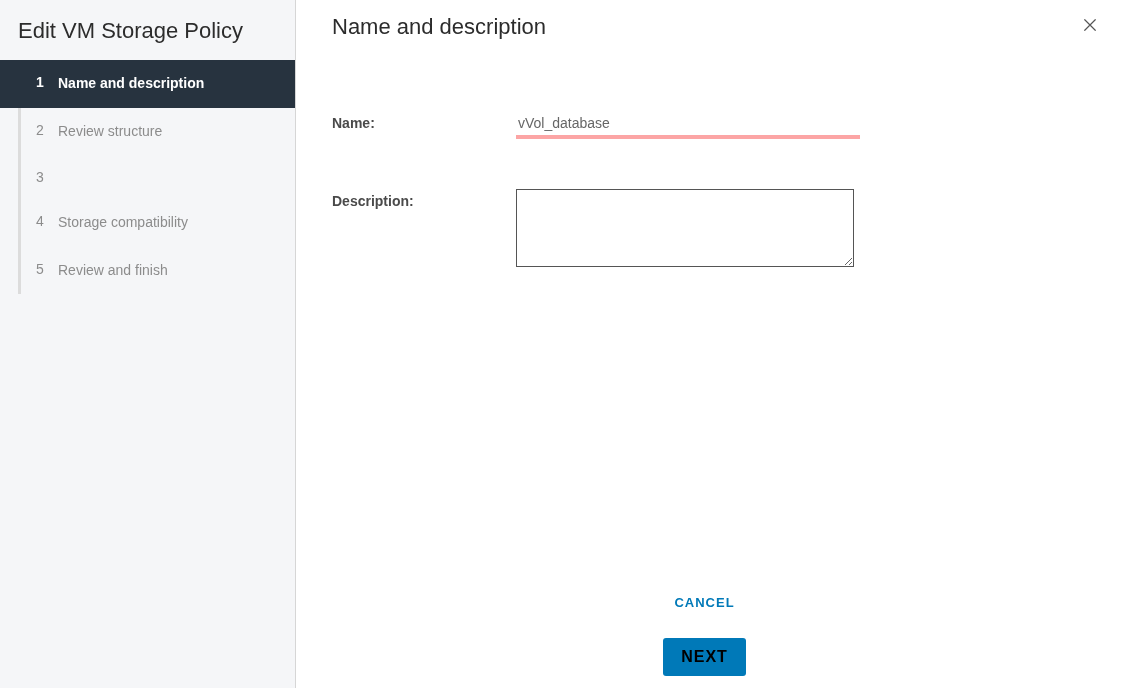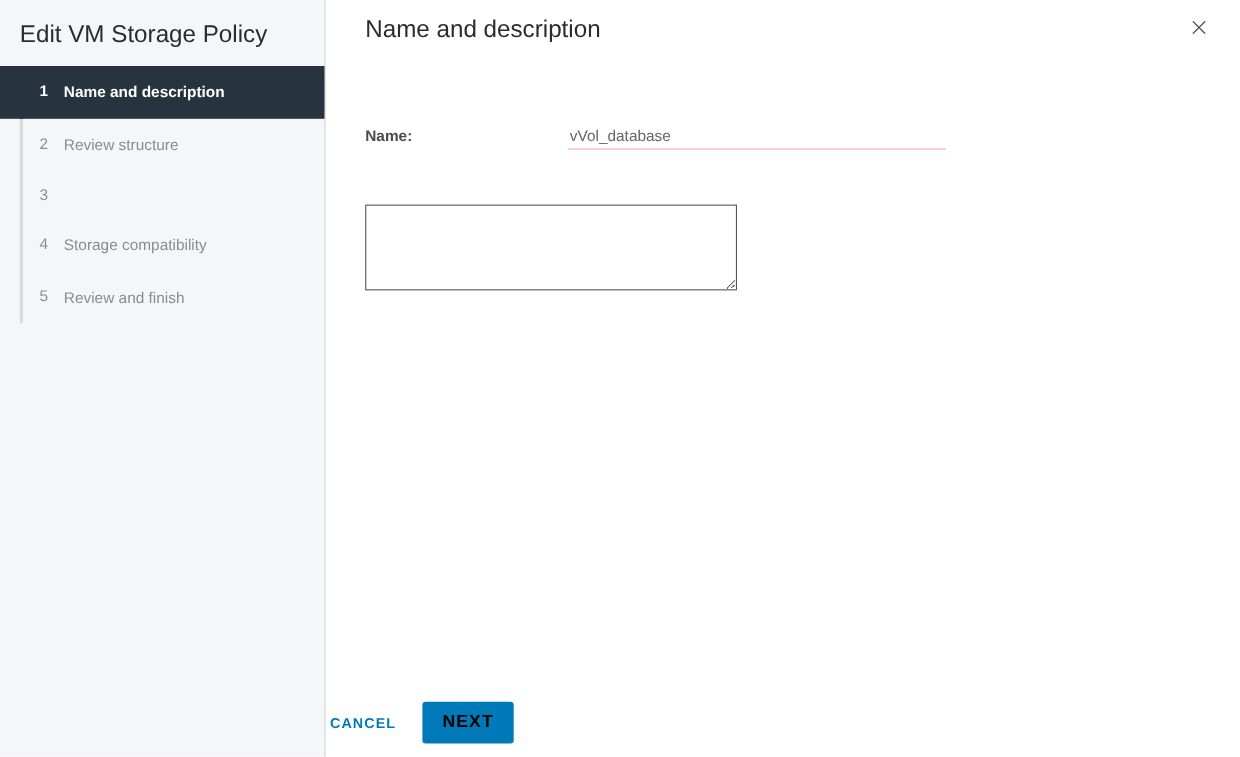--- a/index.html
+++ b/index.html
@@ -110,21 +110,21 @@
     .form-label {
       width: 184px;
       font-size: 14px;
       color: #4a4a4a;
       font-weight: 600;
       padding-top: 4px;
     }
     .name-input {
       width: 344px;
       border: none;
-      border-bottom: 1px solid #fca5a5;
+      border-bottom: 4px solid #fca5a5;
       font-size: 14px;
       padding: 4px 2px;
       color: #666666;
       outline: none;
       background: transparent;
     }
     .desc-textarea {
       width: 338px;
       height: 78px;
       border: 1px solid #555555;
@@ -133,20 +133,21 @@
       color: #333;
       font-family: inherit;
       resize: both;
     }
     .footer {
       display: flex;
       justify-content: flex-start;
       align-items: center;
       padding: 12px 14px 12px 0;
       gap: 20px;
+      flex-direction: column;
     }
     .cancel-btn {
       background: none;
       border: none;
       color: #0079b8;
       font-size: 13px;
       letter-spacing: 1px;
       font-weight: 600;
       cursor: pointer;
       padding: 8px 4px;
@@ -201,20 +202,21 @@
       </svg>
     </button>
   </div>
 
   <div class="form-area">
     <div class="form-row">
       <div class="form-label">Name:</div>
       <input type="text" class="name-input" value="vVol_database" style="">
     </div>
     <div class="form-row">
+      <div class="form-label">Description:</div>
       <textarea class="desc-textarea" style=""></textarea>
     </div>
   </div>
 
   <div class="footer">
     <button class="cancel-btn">CANCEL</button>
     <button class="next-btn">NEXT</button>
   </div>
 </div>
 

